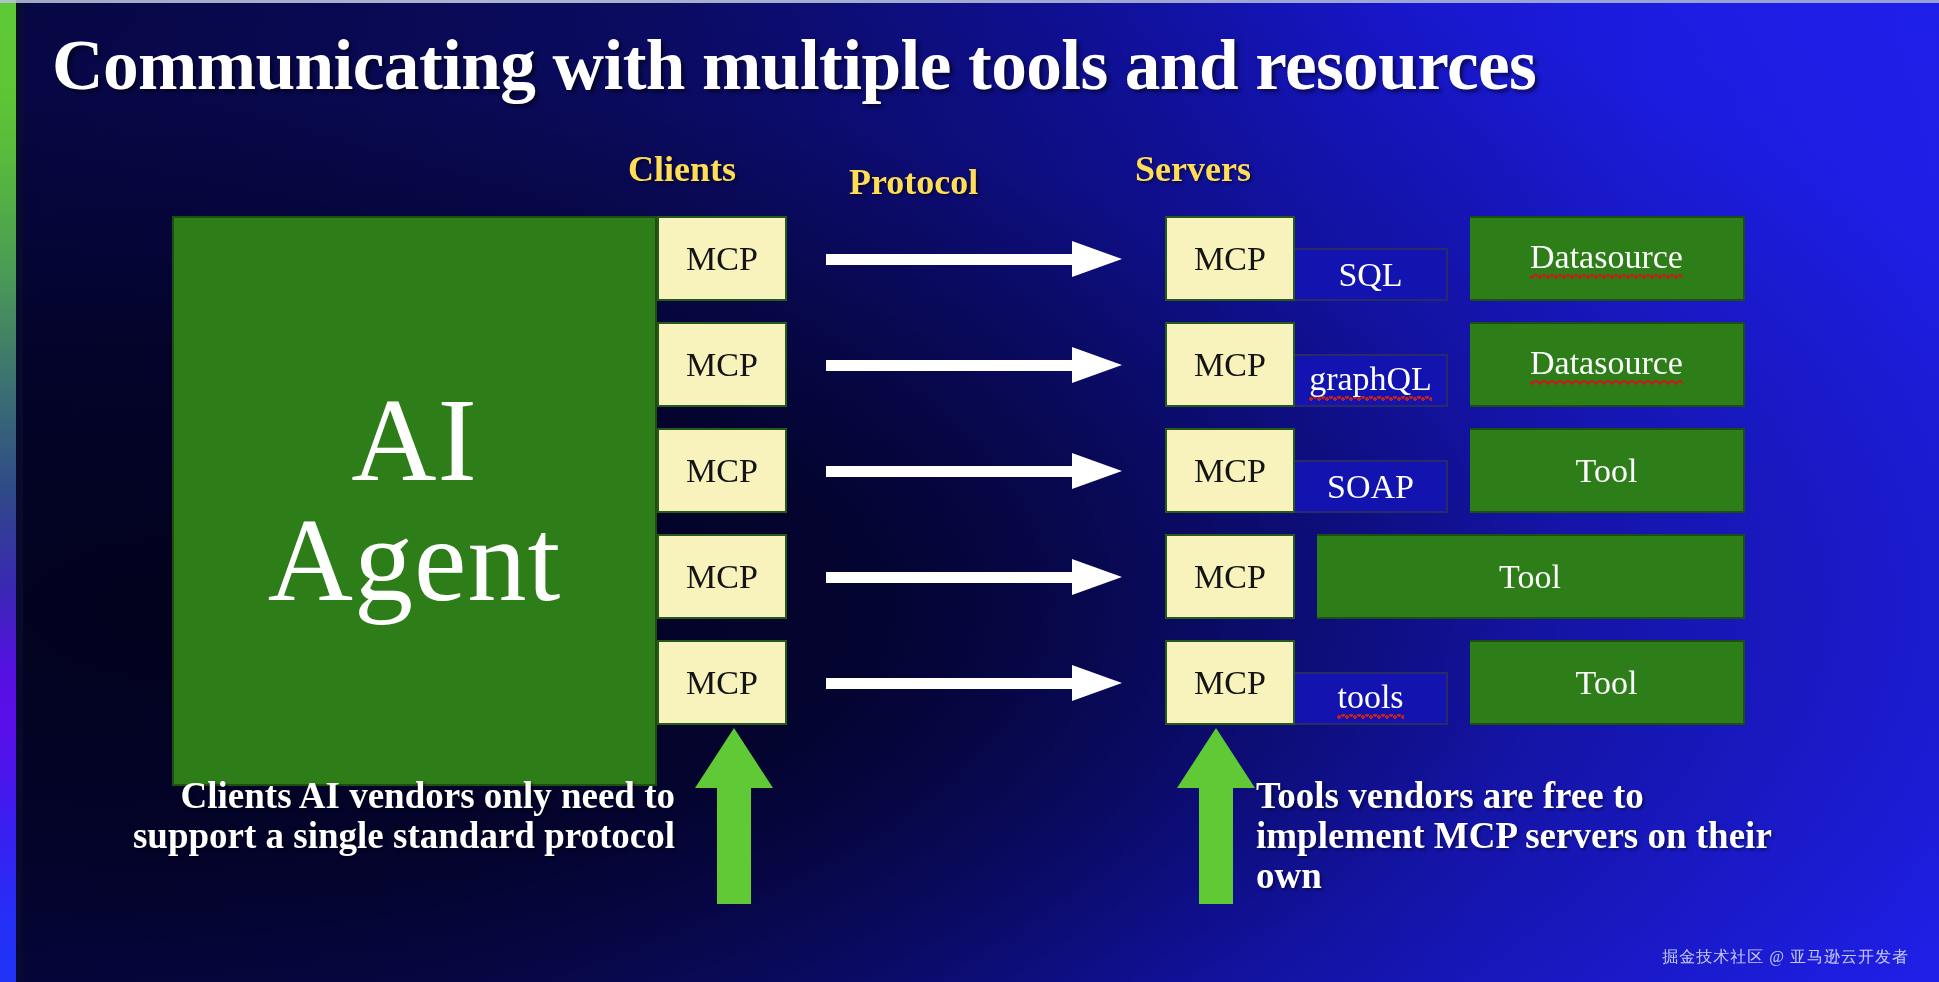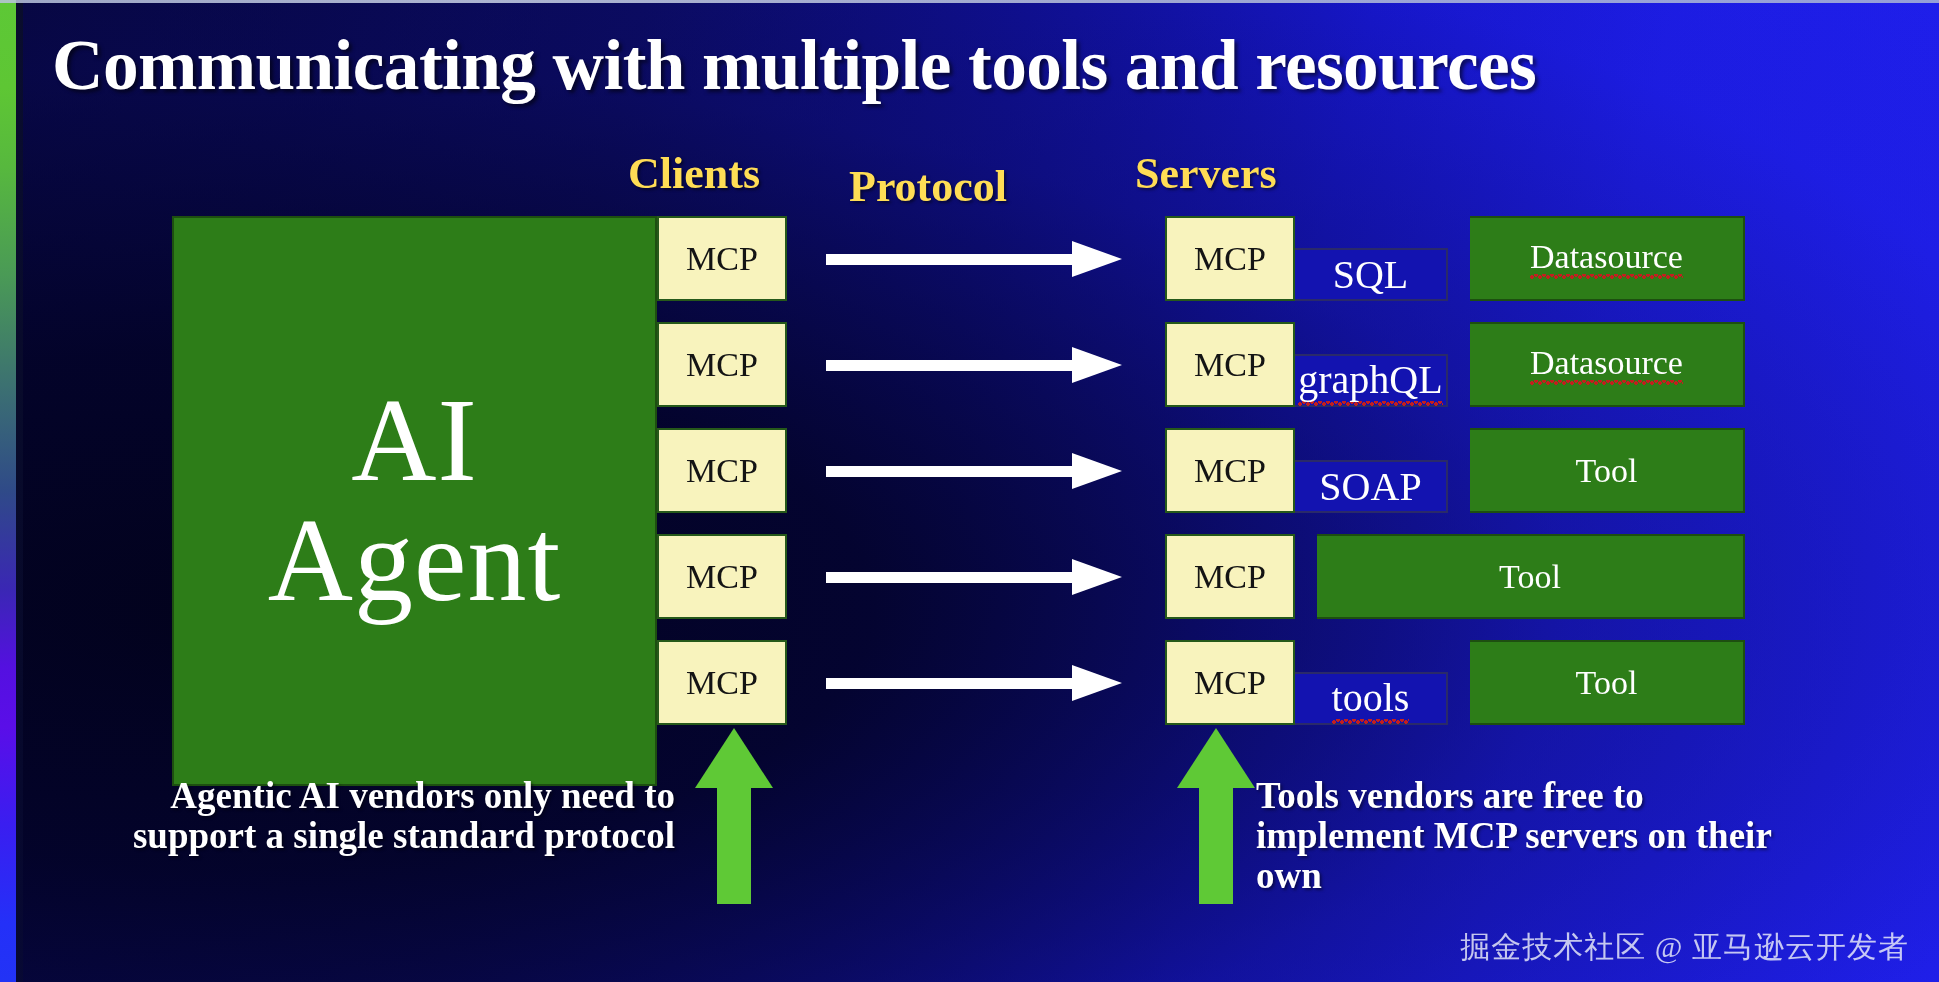--- a/index.html
+++ b/index.html
@@ -55,21 +55,21 @@
     text-shadow: 3px 3px 4px rgba(0,0,0,0.55);
     white-space: nowrap;
     transform: scaleX(0.99);
     transform-origin: left center;
   }
 
   
   .col-header {
     position: absolute;
     color: #ffdd55;
-    font-size: 44px;
+    font-size: 36px;
     font-weight: 700;
     text-shadow: 2px 2px 3px rgba(0,0,0,0.5);
     white-space: nowrap;
   }
   #hdr-clients  { left: 628px;  top: 148px; }
   #hdr-protocol { left: 849px;  top: 161px; }
   #hdr-servers  { left: 1135px; top: 148px; }
 
   
   #ai-agent {
@@ -165,21 +165,21 @@
   .srv-proto {
     width: 153px;
     background: #1313b0;
     border: 2px solid #2a2a6a;
     border-left: none;
     box-sizing: border-box;
     display: flex;
     align-items: center;
     justify-content: center;
     color: #ffffff;
-    font-size: 40px;
+    font-size: 34px;
     margin-top: 32px;
   }
   .srv-target {
     flex: 1;
     background: #2d7d18;
     border: 2px solid #1d4f10;
     border-left: none;
     box-sizing: border-box;
     display: flex;
     align-items: center;
@@ -236,21 +236,21 @@
     left: 1256px; top: 776px;
     width: 560px;
     text-align: left;
   }
 
   
   #watermark {
     position: absolute;
     right: 30px; bottom: 14px;
     color: rgba(235,238,250,0.82);
-    font-size: 30px;
+    font-size: 16px;
     font-weight: 400;
     letter-spacing: 1px;
     white-space: nowrap;
   }
 </style>
 </head>
 <body>
 
 <div id="slide">
 
@@ -370,18 +370,18 @@
   <div class="up-arrow" id="up-arrow-left">
     <div class="up-head"></div>
     <div class="up-stem"></div>
   </div>
 
   <div class="up-arrow" id="up-arrow-right">
     <div class="up-head"></div>
     <div class="up-stem"></div>
   </div>
 
-  <div class="caption" id="caption-left">Agentic AI vendors only need to support a single standard protocol</div>
+  <div class="caption" id="caption-left">Clients AI vendors only need to support a single standard protocol</div>
   <div class="caption" id="caption-right">Tools vendors are free to implement MCP servers on their own</div>
 
   <div id="watermark">掘金技术社区 @ 亚马逊云开发者</div>
 
 </div>
 
 </body></html>

